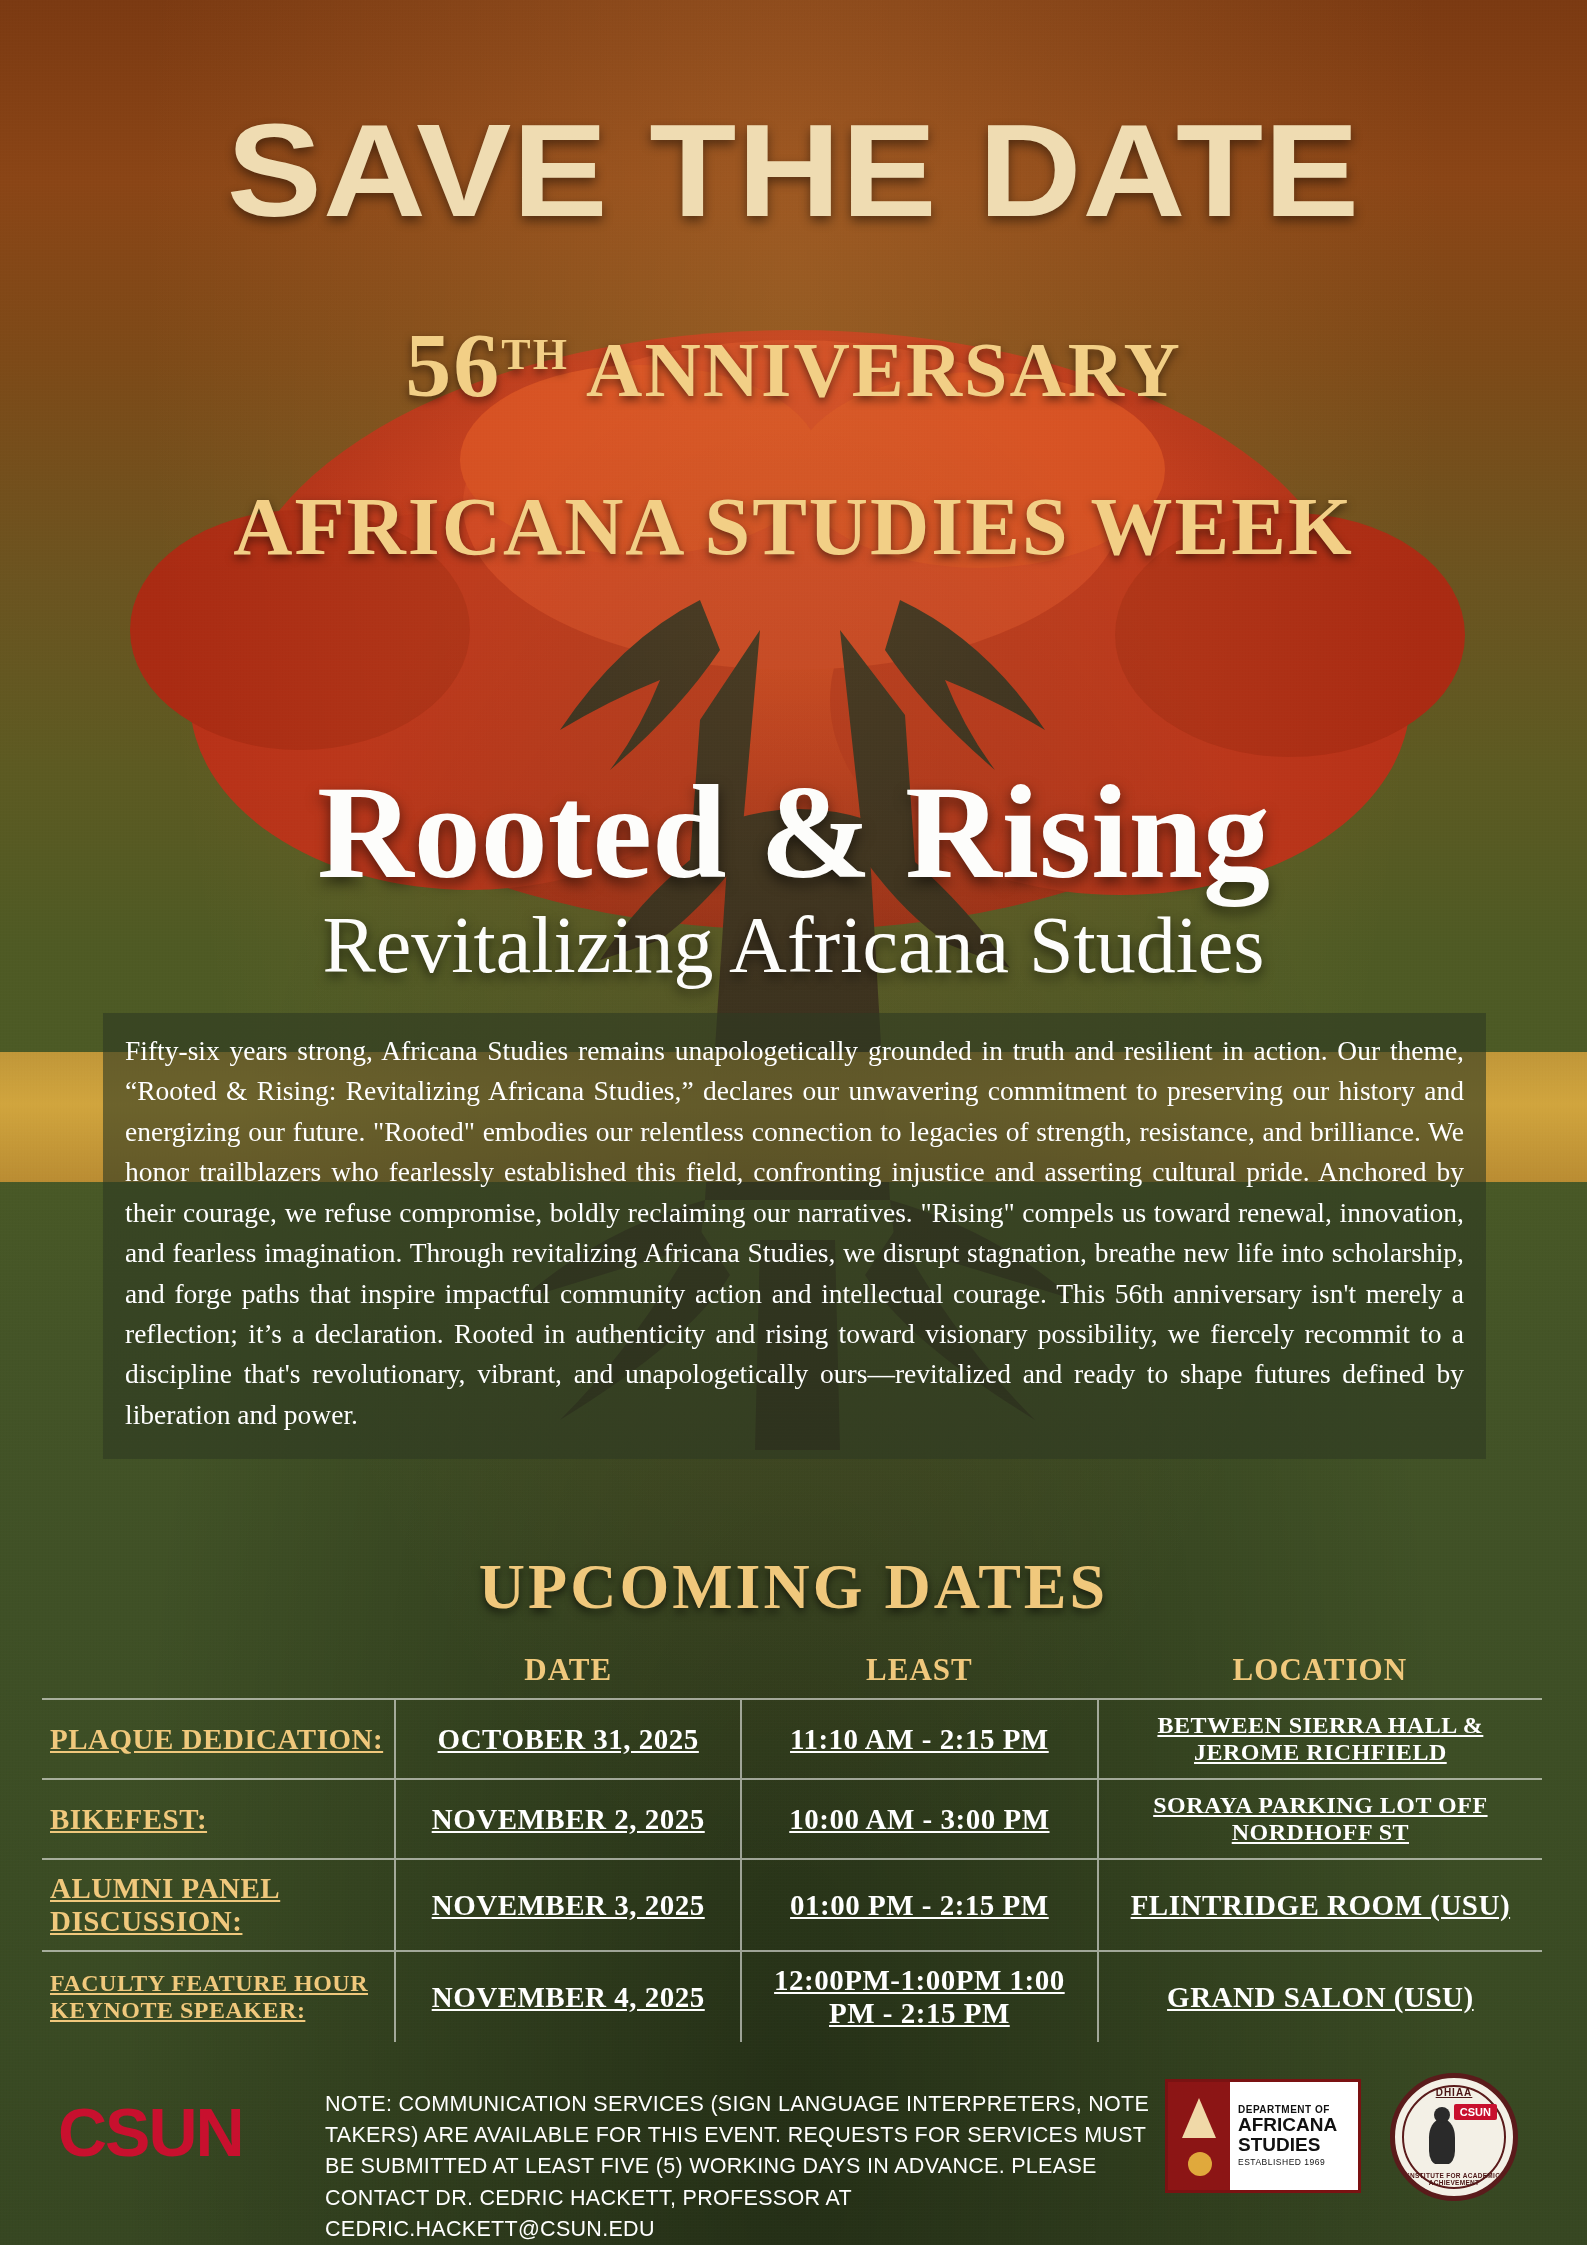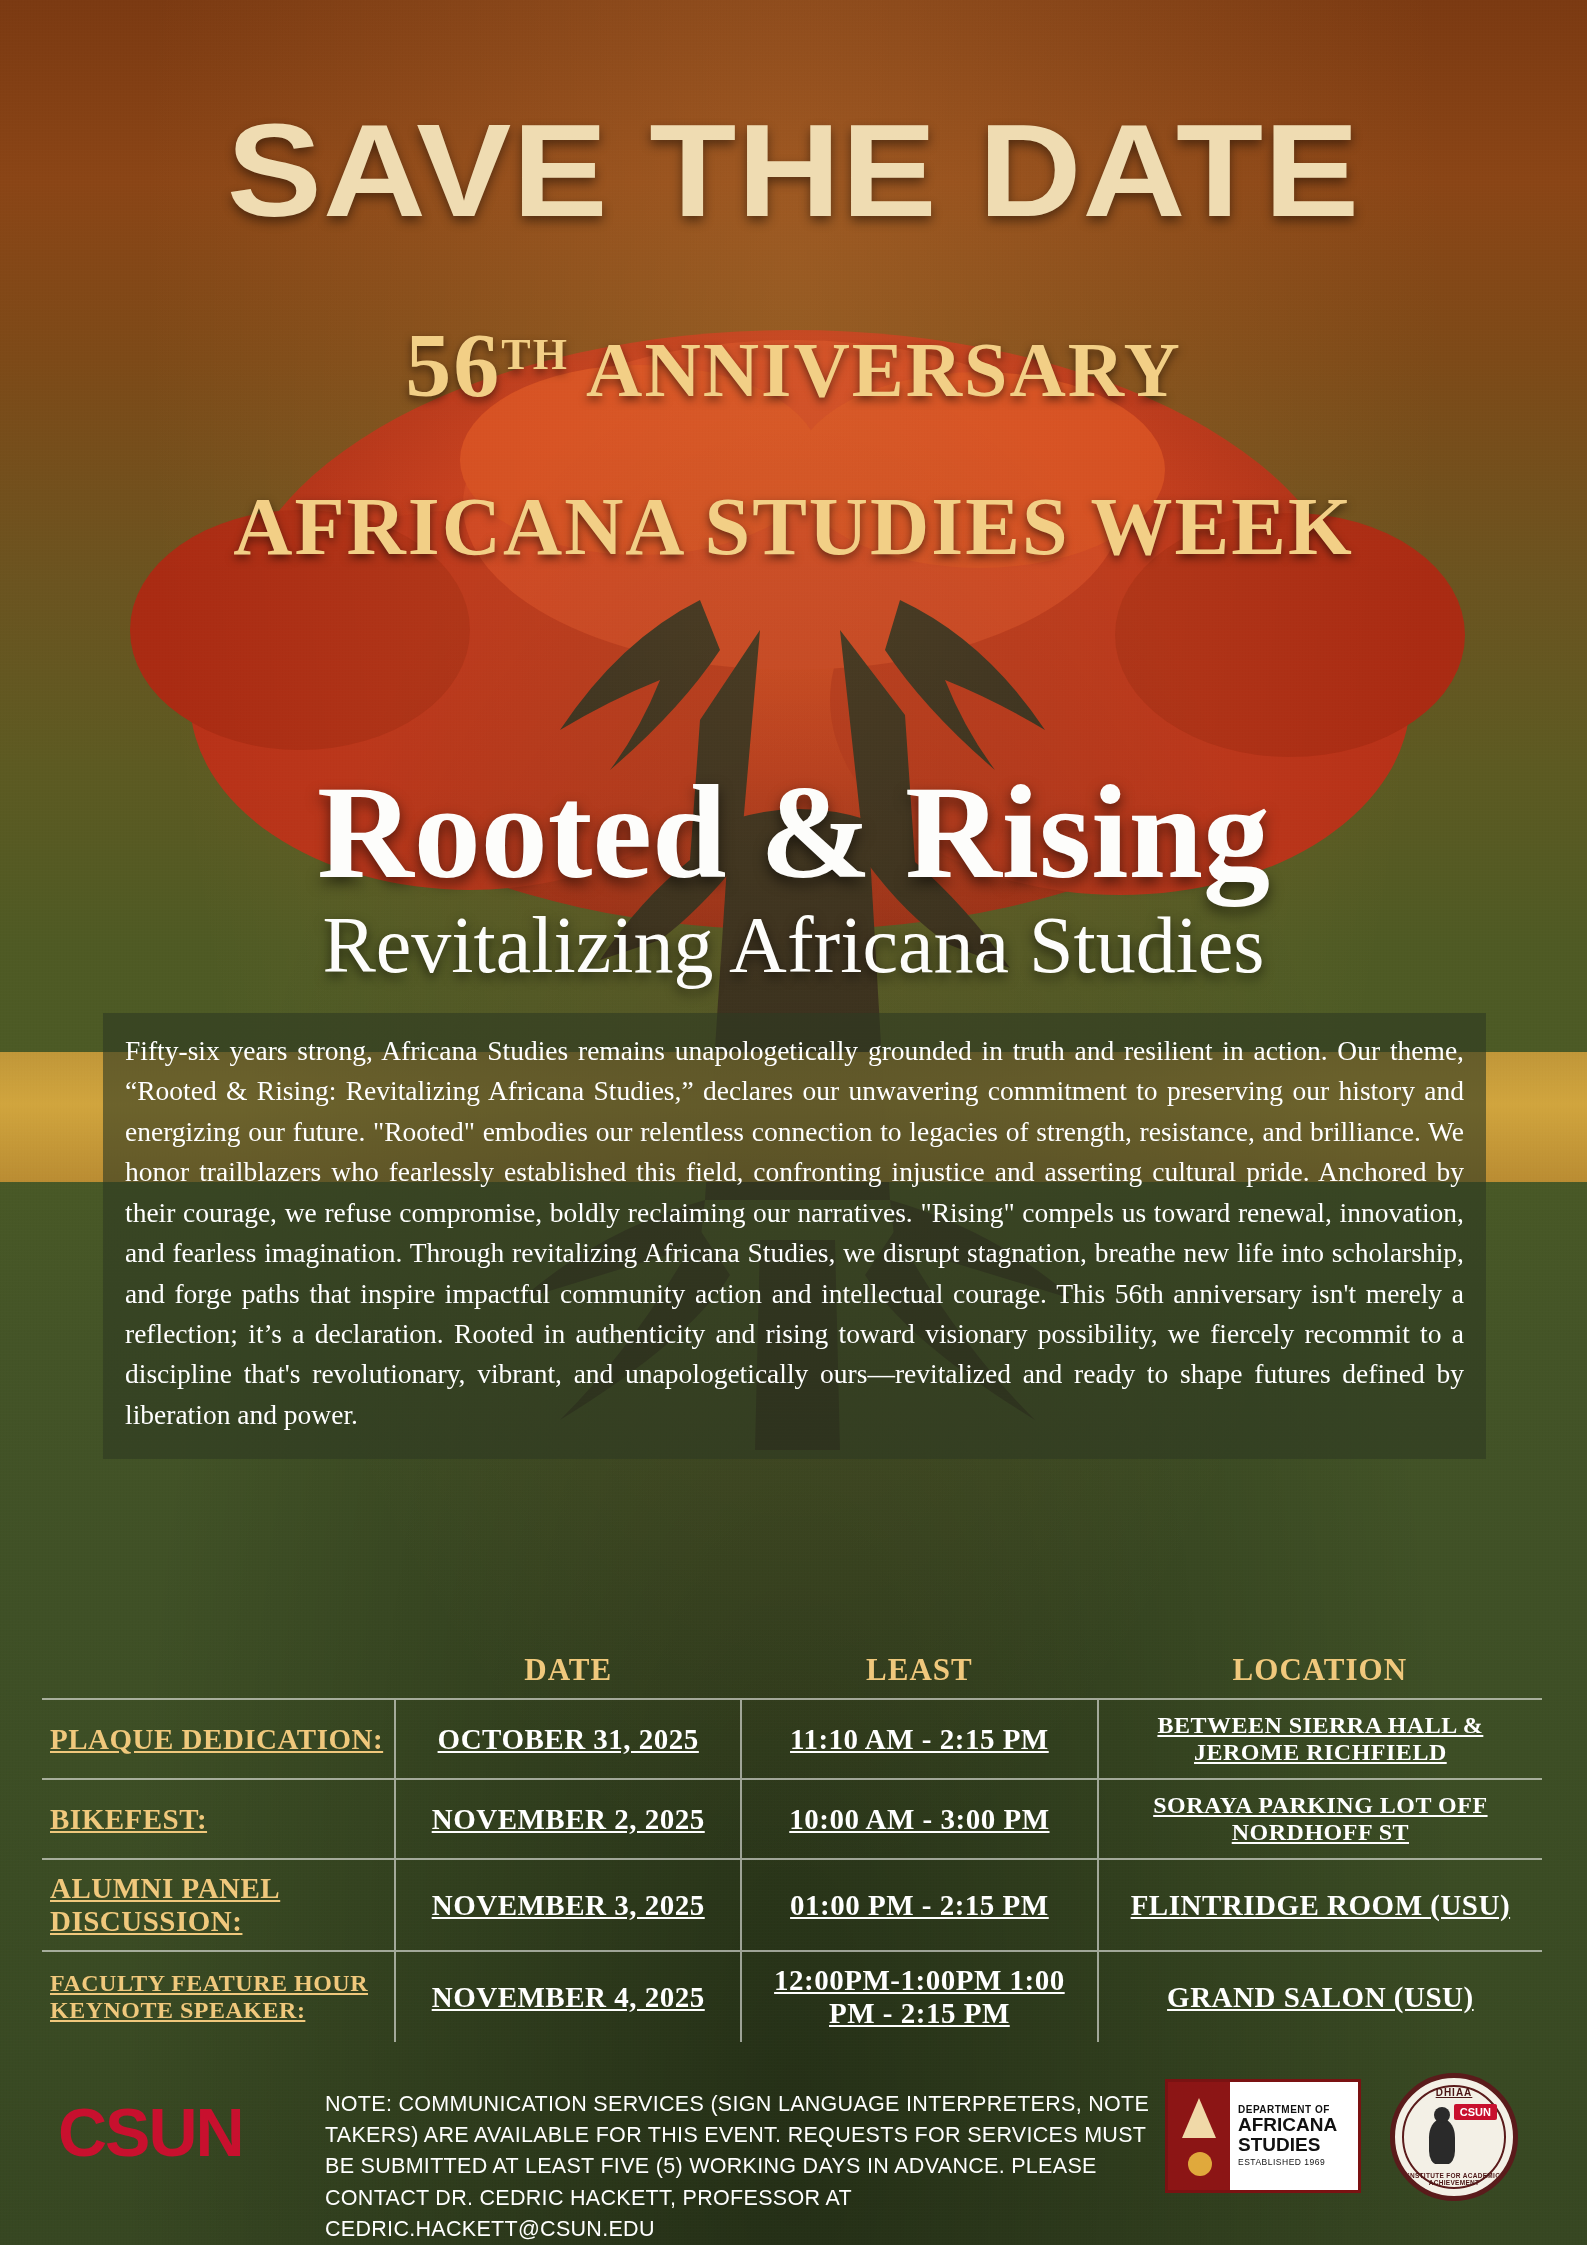--- a/index.html
+++ b/index.html
@@ -396,20 +396,21 @@
     <span>ANNIVERSARY</span>
   </div>
 
   <div class="anniv-line2">AFRICANA STUDIES WEEK</div>
 
   <div class="theme-title">Rooted &amp; Rising</div>
   <div class="theme-sub">Revitalizing Africana Studies</div>
 
   <div class="body-box">Fifty-six years strong, Africana Studies remains unapologetically grounded in truth and resilient in action. Our theme, “Rooted &amp; Rising: Revitalizing Africana Studies,” declares our unwavering commitment to preserving our history and energizing our future. "Rooted" embodies our relentless connection to legacies of strength, resistance, and brilliance. We honor trailblazers who fearlessly established this field, confronting injustice and asserting cultural pride. Anchored by their courage, we refuse compromise, boldly reclaiming our narratives. "Rising" compels us toward renewal, innovation, and fearless imagination. Through revitalizing Africana Studies, we disrupt stagnation, breathe new life into scholarship, and forge paths that inspire impactful community action and intellectual courage. This 56th anniversary isn't merely a reflection; it’s a declaration. Rooted in authenticity and rising toward visionary possibility, we fiercely recommit to a discipline that's revolutionary, vibrant, and unapologetically ours—revitalized and ready to shape futures defined by liberation and power.</div>
 
+  <div class="upcoming">UPCOMING DATES</div>
 
   <table class="sched">
     <thead>
       <tr>
         <th class="label"></th>
         <th class="col-date">DATE</th>
         <th class="col-time">LEAST</th>
         <th class="col-loc">LOCATION</th>
       </tr>
     </thead>

